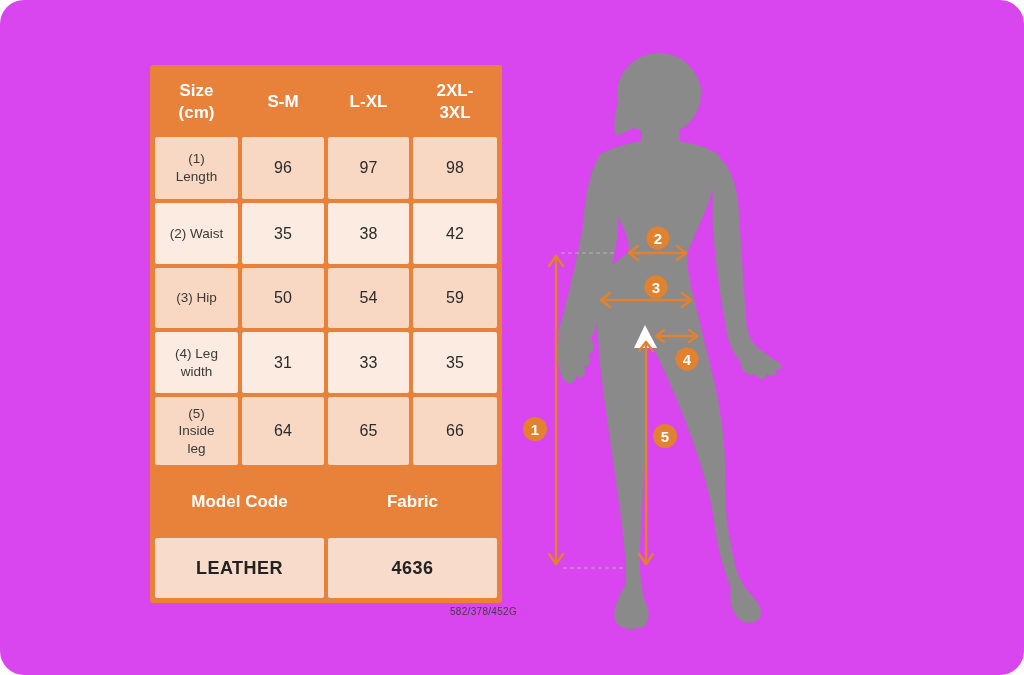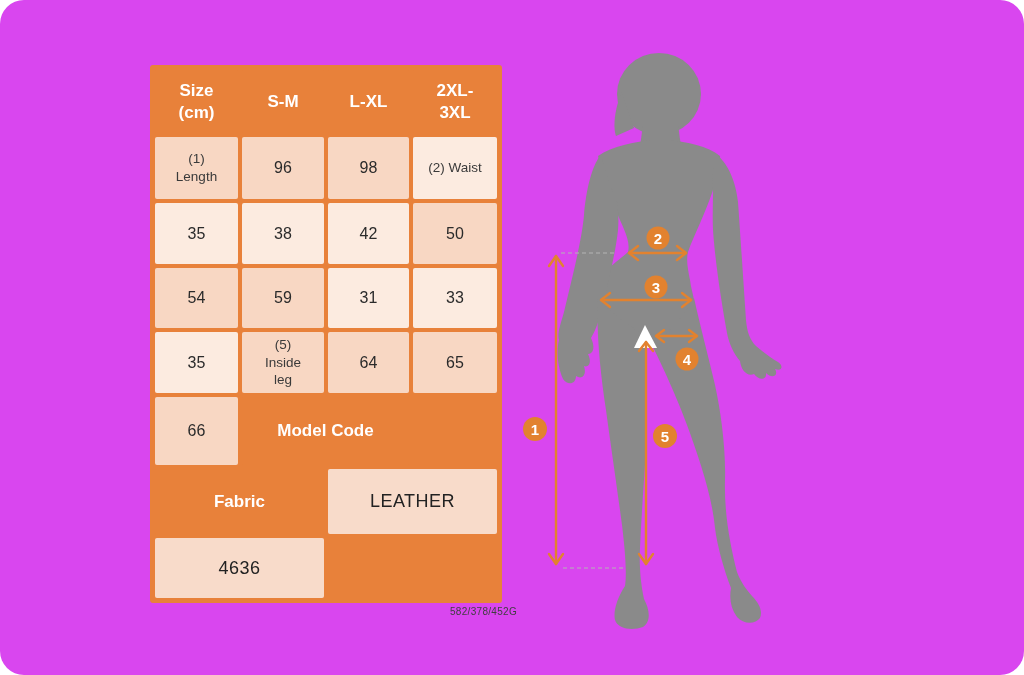--- a/index.html
+++ b/index.html
@@ -25,21 +25,21 @@
     text-align:center; white-space:pre-line; border-radius:2px;
   }
   .cell.head {
     background:#e8813a; color:#ffffff;
     font-weight:bold; font-size:17px; line-height:1.25;
   }
   .cell.label { font-size:13.5px; color:#3a3a3a; line-height:1.3; }
   .cell.value { font-size:16px; color:#2b2b2b; }
   .cell.dark  { background:#f8d7c3; }
   .cell.light { background:#fcebe0;text-align:center; }
-  .cell.foot  { background:#f8dbca; font-size:18px; color:#222222; letter-spacing:0.5px; }
+  .cell.foot  { background:#f8dbca; font-size:18px; color:#222222; letter-spacing:0.5px;font-weight:bold; }
   .span2 { grid-column:span 2; }
 
   .caption {
     position:absolute; left:450px; top:606px;
     font-size:10px; color:#3f3f3f; letter-spacing:0.3px;
   }
 
   
   .diagram { position:absolute; left:510px; top:30px; }
   .diagram text {
@@ -61,31 +61,35 @@
     <div class="cell head">Size
 (cm)</div>
     <div class="cell head">S-M</div>
     <div class="cell head">L-XL</div>
     <div class="cell head">2XL-
 3XL</div>
 
     <div class="cell label dark">(1)
 Length</div>
     <div class="cell value dark">96</div>
+    <div class="cell value dark">97</div>
     <div class="cell value dark">98</div>
 
     <div class="cell label light">(2) Waist</div>
     <div class="cell value light">35</div>
     <div class="cell value light">38</div>
     <div class="cell value light">42</div>
 
+    <div class="cell label dark">(3) Hip</div>
     <div class="cell value dark">50</div>
     <div class="cell value dark">54</div>
     <div class="cell value dark">59</div>
 
+    <div class="cell label light">(4) Leg
+width</div>
     <div class="cell value light">31</div>
     <div class="cell value light">33</div>
     <div class="cell value light">35</div>
 
     <div class="cell label dark">(5)
 Inside
 leg</div>
     <div class="cell value dark">64</div>
     <div class="cell value dark">65</div>
     <div class="cell value dark">66</div>

